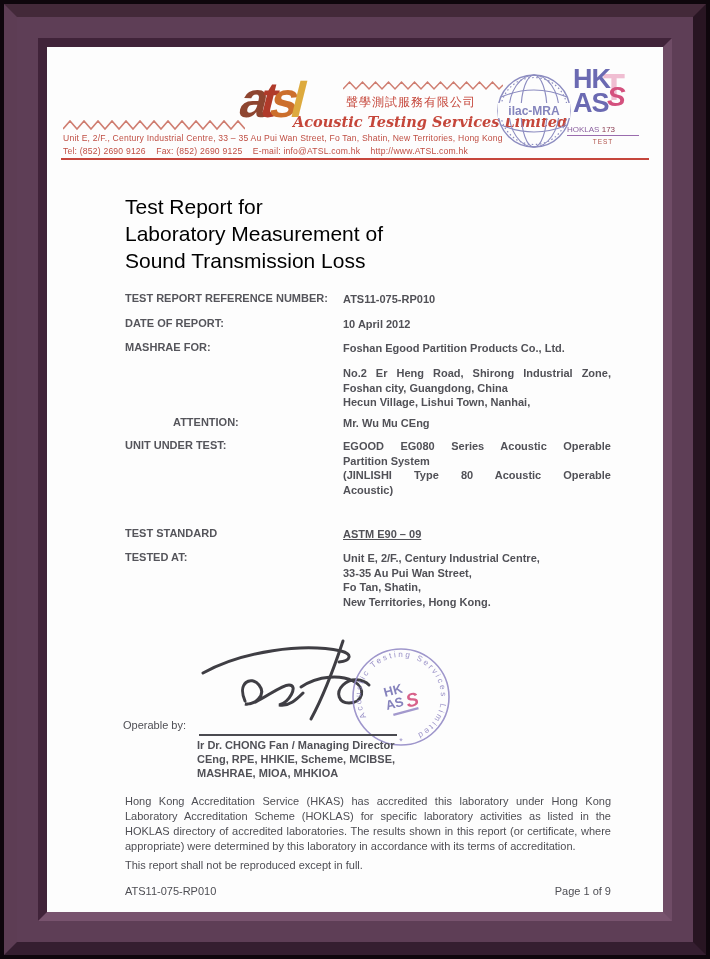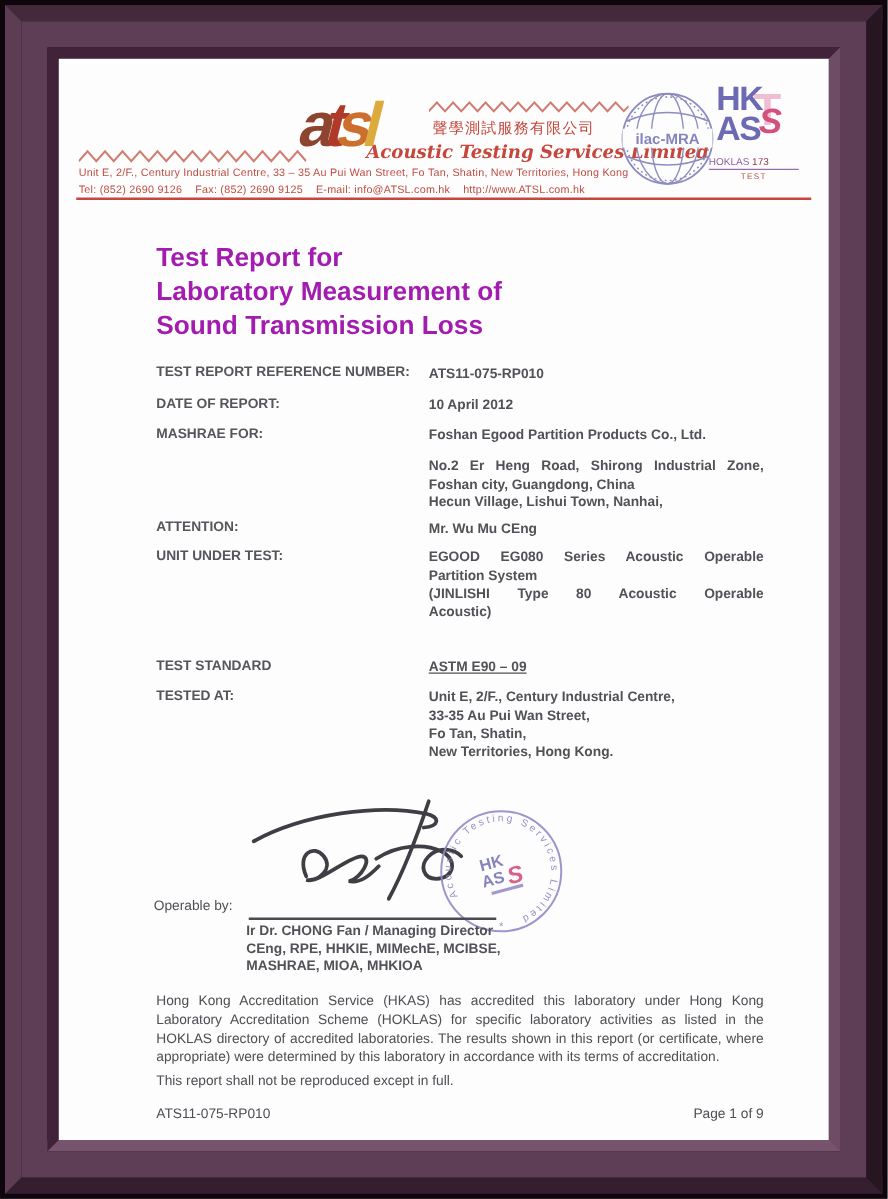--- a/index.html
+++ b/index.html
@@ -28,21 +28,21 @@
     color:#6b6ab2;letter-spacing:-1px;}
   .hkas .t{position:absolute;left:36px;top:0px;font-size:36px;font-weight:bold;color:#f0bed2;}
   .hkas .s{position:absolute;left:40px;top:14px;font-size:28px;font-weight:bold;font-style:italic;color:#d4517e;}
   .hkas .hoklas{position:absolute;left:0px;top:58px;width:72px;text-align:left;font-size:8px;
     font-weight:normal;color:#8a5f9e;border-bottom:1.5px solid #9a6cae;padding-bottom:1px;white-space:nowrap;}
   .hkas .hoklas .num{color:#8a3a50;}
   .hkas .test{position:absolute;left:0px;top:71px;width:72px;text-align:center;font-size:6.5px;
     color:#b0524a;letter-spacing:1px;}
 
   
-  .title{left:78px;top:146px;font-size:21px;font-weight:bold;line-height:27px;color:#a21caf;white-space:pre-line;}
+  .title{left:78px;top:146px;font-size:21px;font-weight:normal;line-height:27px;color:#000000;white-space:pre-line;}
 
   
   .lbl{left:78px;width:215px;font-size:11px;font-weight:bold;color:#55555b;}
   .val{left:296px;width:268px;font-size:11px;font-weight:bold;color:#515157;line-height:14.5px;}
   .pre{white-space:pre-line;}
   .stretch{text-align:justify;text-align-last:justify;}
 
   
   .approved{left:76px;top:672px;font-size:11px;color:#4f4f55;}
   .sigline{left:152px;top:687px;width:198px;height:1.5px;background:#4a4a50;}
@@ -113,21 +113,21 @@
 
   <div class="abs lbl" style="top:294px;">MASHRAE FOR:</div>
   <div class="abs val" style="top:294px;">Foshan Egood Partition Products Co., Ltd.</div>
 
   <div class="abs val" style="top:319px;">
     <div class="stretch">No.2 Er Heng Road, Shirong Industrial Zone,</div>
     <div>Foshan city, Guangdong, China</div>
     <div>Hecun Village, Lishui Town, Nanhai,</div>
   </div>
 
-  <div class="abs lbl" style="top:369px;">ATTENTION:</div>
+  <div class="abs lbl" style="top:369px;margin-left:48px;">ATTENTION:</div>
   <div class="abs val" style="top:369px;">Mr. Wu Mu CEng</div>
 
   <div class="abs lbl" style="top:392px;">UNIT UNDER TEST:</div>
   <div class="abs val" style="top:392px;">
     <div class="stretch">EGOOD EG080 Series Acoustic Operable</div>
     <div>Partition System</div>
     <div class="stretch">(JINLISHI Type 80 Acoustic Operable</div>
     <div>Acoustic)</div>
   </div>
 
@@ -165,21 +165,21 @@
       <text x="44" y="61" text-anchor="middle" font-size="13" fill="#7a76b6">AS</text>
       <text x="62" y="64" text-anchor="middle" font-size="19" fill="#d4517e" font-style="italic">S</text>
       <rect x="40" y="66" width="26" height="2.5" fill="#9a8fc8"></rect>
     </g>
   </svg>
 
   <div class="abs approved">Operable by:</div>
   <div class="abs sigline"></div>
   <div class="abs signame">
     <div>Ir Dr. CHONG Fan / Managing Director</div>
-    <div>CEng, RPE, HHKIE, MIMechE, MCIBSE,</div>
+    <div>CEng, RPE, HHKIE, Scheme, MCIBSE,</div>
     <div>MASHRAE, MIOA, MHKIOA</div>
   </div>
 
   <div class="abs accred">Hong Kong Accreditation Service (HKAS) has accredited this laboratory under Hong Kong Laboratory Accreditation Scheme (HOKLAS) for specific laboratory activities as listed in the HOKLAS directory of accredited laboratories. The results shown in this report (or certificate, where appropriate) were determined by this laboratory in accordance with its terms of accreditation.</div>
   <div class="abs note">This report shall not be reproduced except in full.</div>
   <div class="abs refrow">
     <span>ATS11-075-RP010</span>
     <span>Page 1 of 9</span>
   </div>
 

